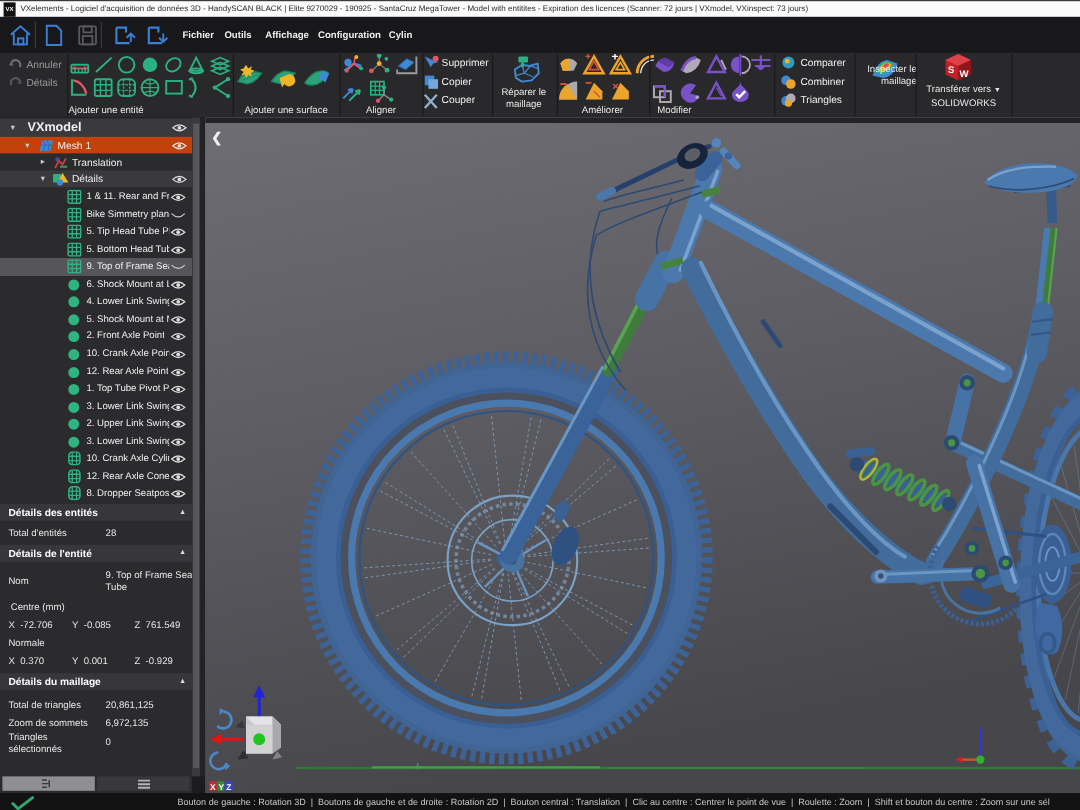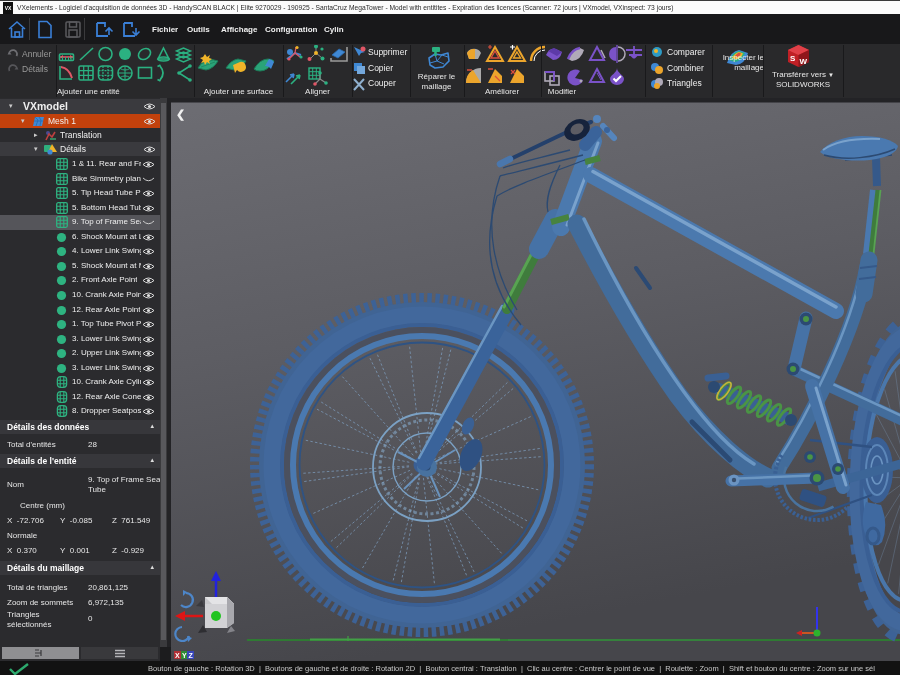--- a/index.html
+++ b/index.html
@@ -577,32 +577,32 @@
           <path d="M4.2 1 V11 M7.8 1 V11 M1.6 4.2 H10.4 M1.6 7.8 H10.4" stroke="#2eb381" stroke-width="1.1"></path>
         </svg>
         <span class="rtxt" style="left:72px">8. Dropper Seatpost</span>
         <svg style="position:absolute;left:142px;top:3px" width="13" height="9" viewBox="0 0 13 9">
           <path d="M1 4.5 Q6.5 -0.5 12 4.5 Q6.5 9.5 1 4.5 Z" fill="none" stroke="#ddd" stroke-width="1"></path>
           <circle cx="6.5" cy="4.5" r="1.6" fill="#ddd"></circle>
         </svg>
       </div>
 
     <div class="hdr" style="top:322px">
-        <span class="ht">Détails des données</span>
+        <span class="ht">Détails des entités</span>
         <span class="caret">▴</span>
       </div>
     <div class="lbl" style="left:7px;top:342px">Total d'entités</div>
     <div class="lbl" style="left:88px;top:342px">28</div>
     <div class="hdr" style="top:356px">
         <span class="ht">Détails de l'entité</span>
         <span class="caret">▴</span>
       </div>
     <div class="lbl" style="left:7px;top:382px">Nom</div>
     <div class="lbl" style="left:88px;top:377px;width:76px;white-space:normal;line-height:10px">9. Top of Frame Seat Tube</div>
-    <div class="lbl" style="left:20px;top:403px">Centre (mm)</div>
+    <div class="lbl" style="left:9px;top:403px">Centre (mm)</div>
     <div class="lbl" style="left:7px;top:418px">X&nbsp;&nbsp;-72.706</div>
     <div class="lbl" style="left:60px;top:418px">Y&nbsp;&nbsp;-0.085</div>
     <div class="lbl" style="left:112px;top:418px">Z&nbsp;&nbsp;761.549</div>
     <div class="lbl" style="left:7px;top:433px">Normale</div>
     <div class="lbl" style="left:7px;top:448px">X&nbsp;&nbsp;0.370</div>
     <div class="lbl" style="left:60px;top:448px">Y&nbsp;&nbsp;0.001</div>
     <div class="lbl" style="left:112px;top:448px">Z&nbsp;&nbsp;-0.929</div>
     <div class="hdr" style="top:463px">
         <span class="ht">Détails du maillage</span>
         <span class="caret">▴</span>

